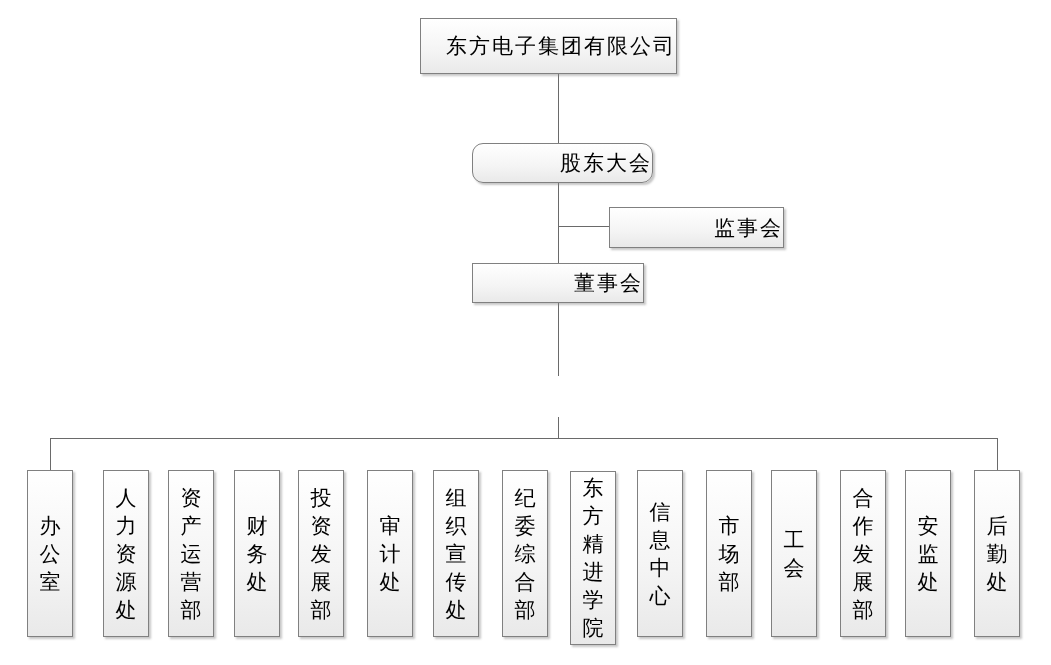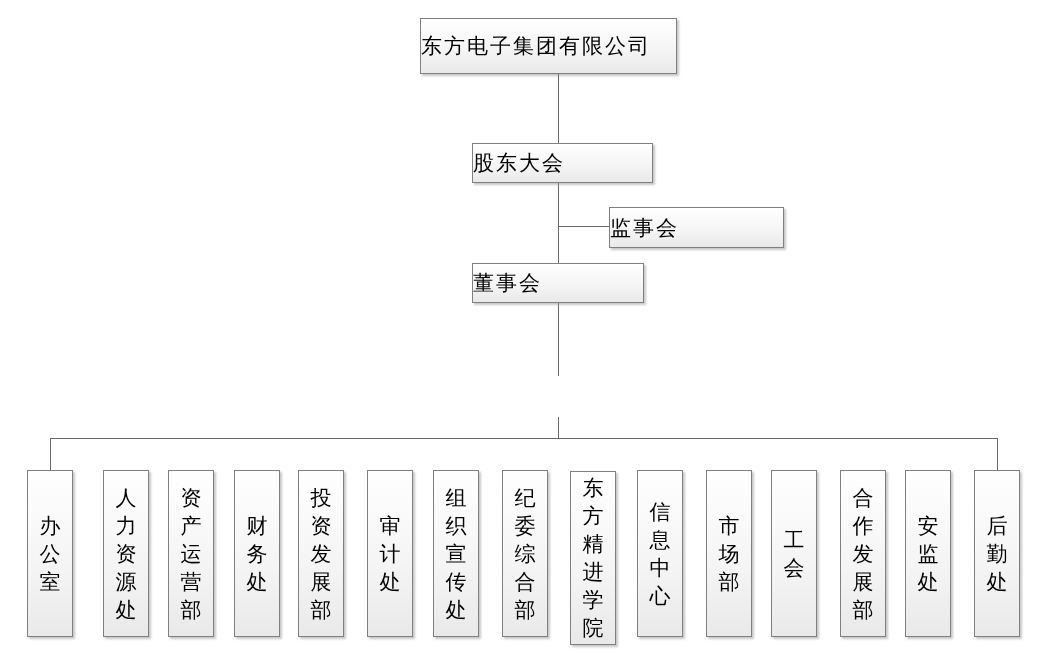--- a/index.html
+++ b/index.html
@@ -24,21 +24,21 @@
   .line.h { height: 1px; }
   
   .hbox {
     position: absolute;
     box-sizing: border-box;
     border: 1px solid #808080;
     background: linear-gradient(180deg, #ffffff 0%, #f4f4f4 60%, #e9e9e9 100%);
     box-shadow: 2px 2px 2px rgba(130,130,130,0.45);
     display: flex;
     align-items: center;
-    justify-content: flex-start;
+    justify-content: flex-end;
     color: #000000;
     font-size: 21px;
     letter-spacing: 2px;
     white-space: nowrap;
   }
   
   .vbox {
     position: absolute;
     box-sizing: border-box;
     top: 470px;
@@ -70,21 +70,21 @@
   <div class="line v" style="left:558px; top:303px; height:73px;"></div>
   <div class="line v" style="left:558px; top:417px; height:21px;"></div>
   <div class="line h" style="left:50px; top:438px; width:947px;"></div>
   <div class="line v" style="left:50px; top:438px; height:32px;"></div>
   <div class="line v" style="left:997px; top:438px; height:32px;"></div>
 
   <div class="hbox" style="left:420px; top:18px; width:257px; height:56px;">
     <span>东方电子集团有限公司</span>
   </div>
 
-  <div class="hbox" style="left:472px; top:143px; width:181px; height:40px;">
+  <div class="hbox" style="left:472px; top:143px; width:181px; height:40px;border-radius:11px;">
     <span>股东大会</span>
   </div>
 
   <div class="hbox" style="left:472px; top:263px; width:172px; height:40px;">
     <span>董事会</span>
   </div>
 
   <div class="hbox" style="left:609px; top:207px; width:175px; height:41px;">
     <span>监事会</span>
   </div>

